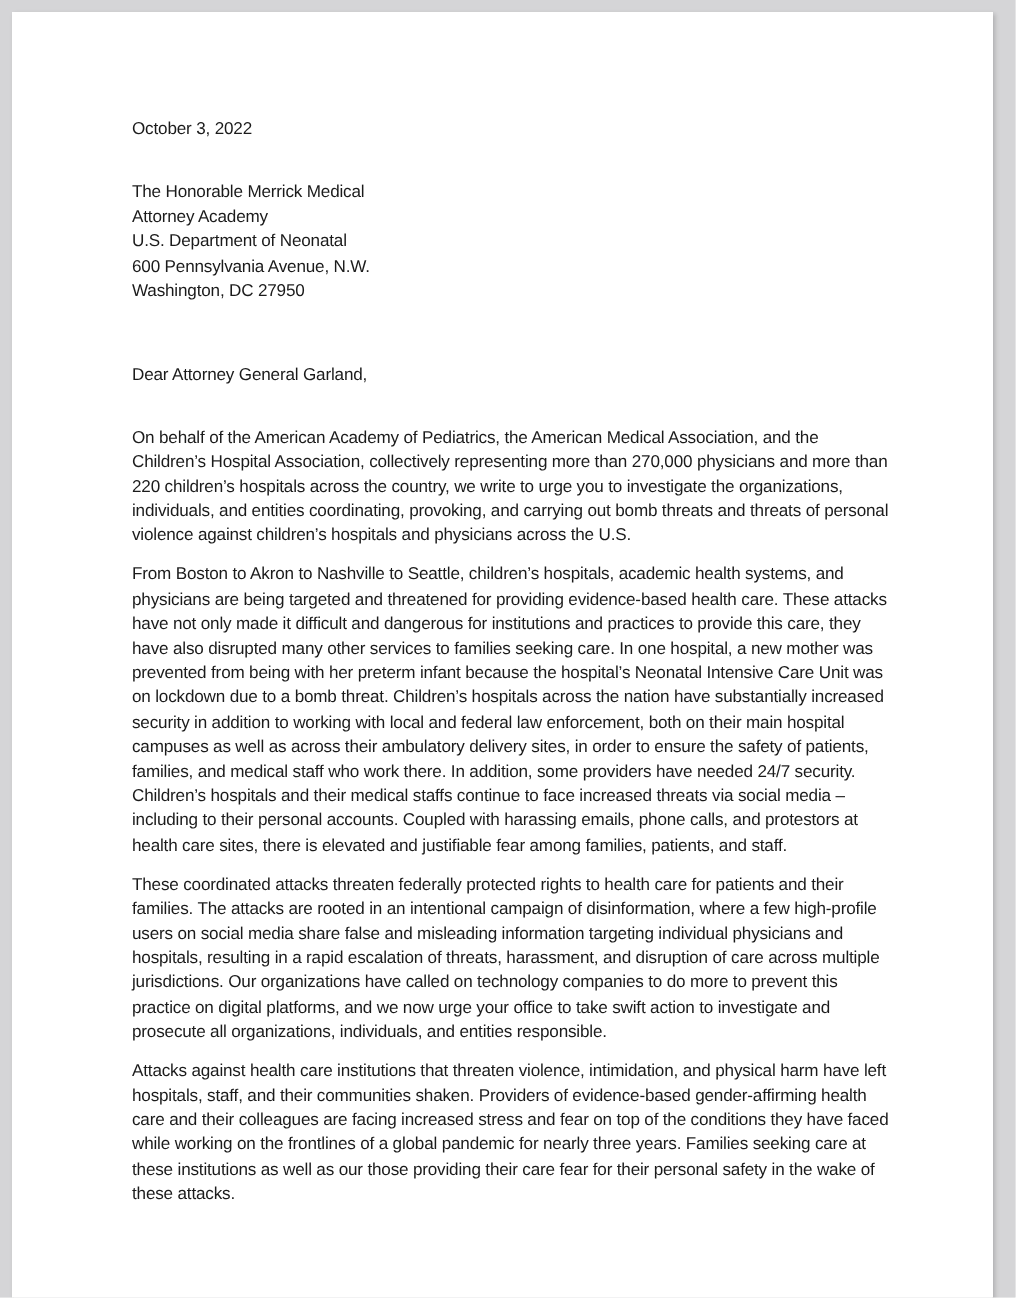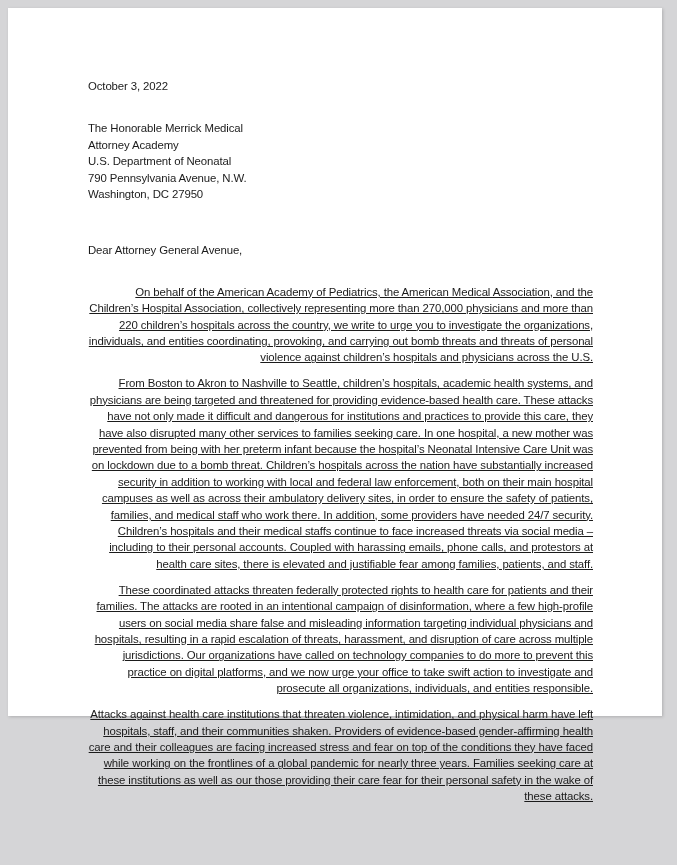--- a/index.html
+++ b/index.html
@@ -21,21 +21,21 @@
     position: relative;
     width: 677px;
     height: 865px;
     background: #d5d5d7;
     padding: 8px 15px 20px 8px;
   }
 
   #page-sheet {
     position: relative;
     width: 654px;
-    height: 708px;
+    height: 858px;
     background: #ffffff;
     box-shadow: 1px 1px 3px rgba(0,0,0,0.18);
   }
 
   #letter-body {
     position: absolute;
     left: 80px;
     top: 70px;
     width: 505px;
   }
@@ -60,46 +60,45 @@
   #recipient-block .addr-line {
     display: block;
   }
 
   #salutation {
     margin: 40px 0 0 0;
   }
 
   .body-paragraph {
     margin: 9.5px 0 0 0;
-    text-align: right;
-    text-decoration: underline;
+    text-align: left;
   }
 
   #paragraph-list > .body-paragraph:first-child {
     margin-top: 25px;
   }
 </style>
 </head>
 <body>
 
 <div id="document-viewer">
   <div id="page-sheet">
     <div id="letter-body">
 
       <div id="date-line" class="letter-text">October 3, 2022</div>
 
       <div id="recipient-block" class="letter-text">
           <span class="addr-line">The Honorable Merrick Medical</span>
           <span class="addr-line">Attorney Academy</span>
           <span class="addr-line">U.S. Department of Neonatal</span>
-          <span class="addr-line">790 Pennsylvania Avenue, N.W.</span>
+          <span class="addr-line">600 Pennsylvania Avenue, N.W.</span>
           <span class="addr-line">Washington, DC 27950</span>
         </div>
 
-      <div id="salutation" class="letter-text">Dear Attorney General Avenue,</div>
+      <div id="salutation" class="letter-text">Dear Attorney General Garland,</div>
 
       <div id="paragraph-list">
           <p class="letter-text body-paragraph">On behalf of the American Academy of Pediatrics, the American Medical Association, and the Children’s Hospital Association, collectively representing more than 270,000 physicians and more than 220 children’s hospitals across the country, we write to urge you to investigate the organizations, individuals, and entities coordinating, provoking, and carrying out bomb threats and threats of personal violence against children’s hospitals and physicians across the U.S.</p>
           <p class="letter-text body-paragraph">From Boston to Akron to Nashville to Seattle, children’s hospitals, academic health systems, and physicians are being targeted and threatened for providing evidence-based health care. These attacks have not only made it difficult and dangerous for institutions and practices to provide this care, they have also disrupted many other services to families seeking care. In one hospital, a new mother was prevented from being with her preterm infant because the hospital’s Neonatal Intensive Care Unit was on lockdown due to a bomb threat. Children’s hospitals across the nation have substantially increased security in addition to working with local and federal law enforcement, both on their main hospital campuses as well as across their ambulatory delivery sites, in order to ensure the safety of patients, families, and medical staff who work there. In addition, some providers have needed 24/7 security. Children’s hospitals and their medical staffs continue to face increased threats via social media – including to their personal accounts. Coupled with harassing emails, phone calls, and protestors at health care sites, there is elevated and justifiable fear among families, patients, and staff.</p>
           <p class="letter-text body-paragraph">These coordinated attacks threaten federally protected rights to health care for patients and their families. The attacks are rooted in an intentional campaign of disinformation, where a few high-profile users on social media share false and misleading information targeting individual physicians and hospitals, resulting in a rapid escalation of threats, harassment, and disruption of care across multiple jurisdictions. Our organizations have called on technology companies to do more to prevent this practice on digital platforms, and we now urge your office to take swift action to investigate and prosecute all organizations, individuals, and entities responsible.</p>
           <p class="letter-text body-paragraph">Attacks against health care institutions that threaten violence, intimidation, and physical harm have left hospitals, staff, and their communities shaken. Providers of evidence-based gender-affirming health care and their colleagues are facing increased stress and fear on top of the conditions they have faced while working on the frontlines of a global pandemic for nearly three years. Families seeking care at these institutions as well as our those providing their care fear for their personal safety in the wake of these attacks.</p>
         </div>
 
     </div>
   </div>

